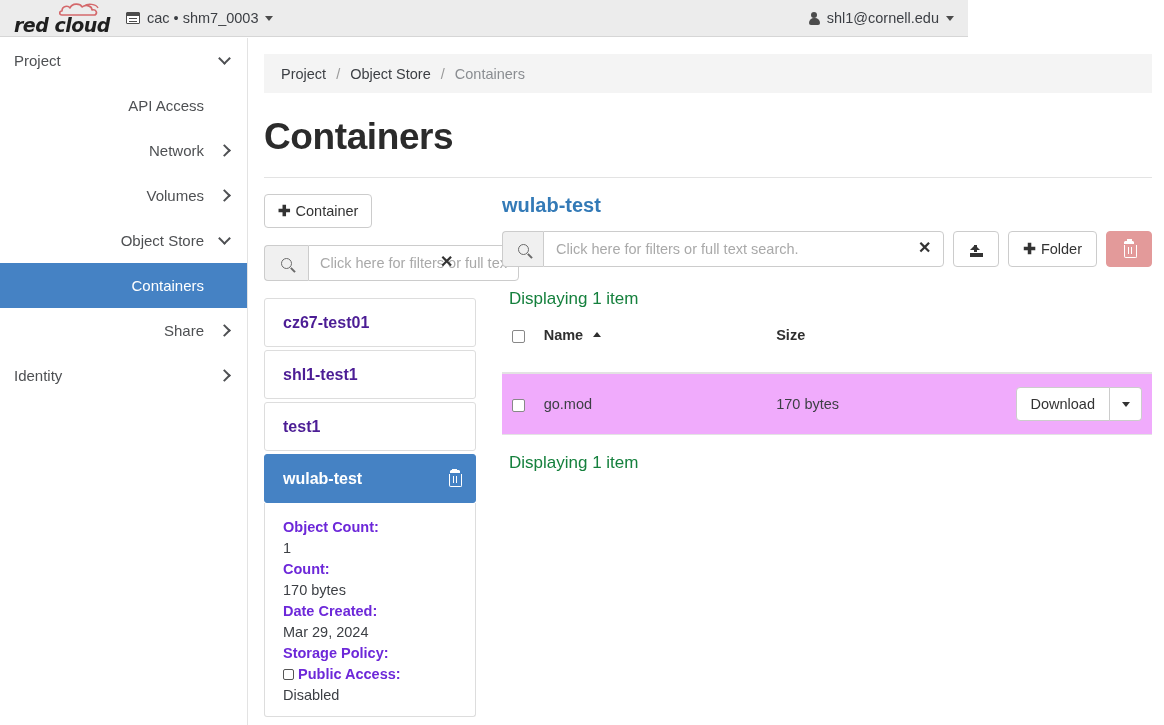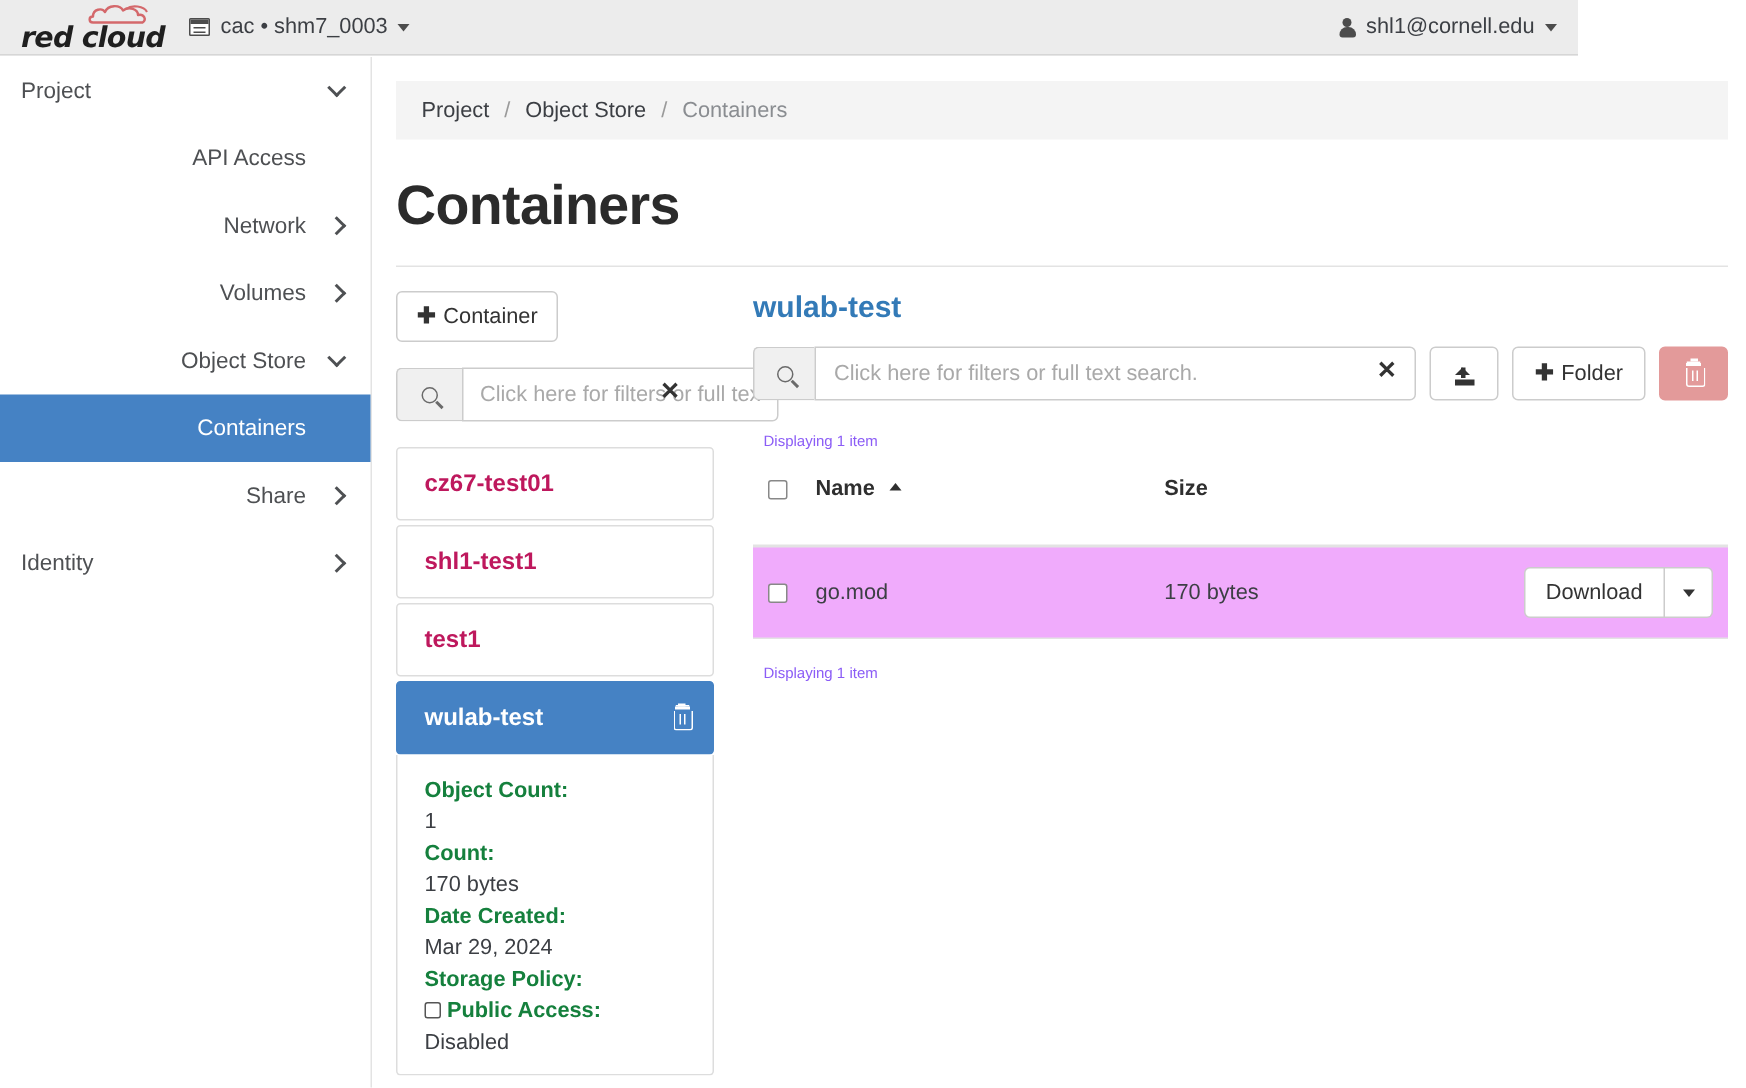--- a/index.html
+++ b/index.html
@@ -10,21 +10,21 @@
     overflow: hidden;
     background: #ffffff;
     font-family: "Liberation Sans", sans-serif;
     color: #3c3f44;
     -webkit-font-smoothing: antialiased;
   }
 
   
   .topbar {
     position: absolute; top: 0; left: 0;
-    width: 1052px; height: 37px;
+    width: 968px; height: 37px;
     background: #ececec;
     border-bottom: 1px solid #d6d6d6;
     display: flex; align-items: center;
   }
   .brand {
     width: 110px; height: 37px;
     position: relative;
     padding-left: 12px;
     flex: 0 0 auto;
   }
@@ -243,21 +243,21 @@
   .cont-card {
     height: 49px;
     background: #ffffff;
     border: 1px solid #dddddd;
     border-radius: 3px;
     margin-bottom: 3px;
     display: flex; align-items: center;
     padding: 0 14px 0 18px;
     font-size: 16px;
     font-weight: bold;
-    color: #be185d;
+    color: #4c1d95;
     cursor: pointer;
   }
   .cont-card.active {
     background: #4582c4;
     border-color: #4582c4;
     color: #ffffff;
     margin-bottom: 0;
   }
   .cont-name { flex: 1 1 auto; }
   .trash {
@@ -287,21 +287,21 @@
   
   .detail {
     border: 1px solid #dddddd;
     border-top: none;
     border-radius: 0 0 3px 3px;
     padding: 14px 18px 10px 18px;
     font-size: 14.5px;
     line-height: 21px;
     background: #fff;
   }
-  .dt { font-weight: bold; color: #15803d; }
+  .dt { font-weight: bold; color: #6d28d9; }
   .dd { color: #3c3f44; }
   .dt-check {
     display: inline-block;
     width: 11px; height: 11px;
     border: 1.5px solid #555;
     border-radius: 2px;
     margin-right: 4px;
     vertical-align: -1px;
     background: #fff;
   }
@@ -373,22 +373,22 @@
     width: 46px; height: 36px;
     background: #e39a9a;
     border: 1px solid #e39a9a;
     border-radius: 4px;
     display: flex; align-items: center; justify-content: center;
     color: #ffffff;
     cursor: pointer; flex: 0 0 auto;
   }
 
   .displaying {
-    font-size: 10px;
-    color: #8b5cf6;
+    font-size: 17px;
+    color: #15803d;
     margin: 22px 0 12px 7px;
   }
   .displaying.bottom { margin-top: 18px; }
 
   table.objects {
     width: 100%;
     border-collapse: collapse;
     font-size: 14.5px;
   }
   table.objects thead th {

